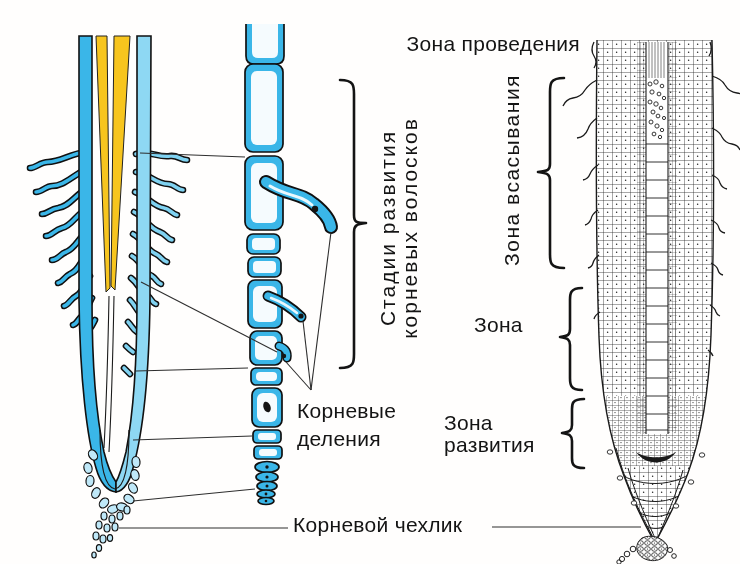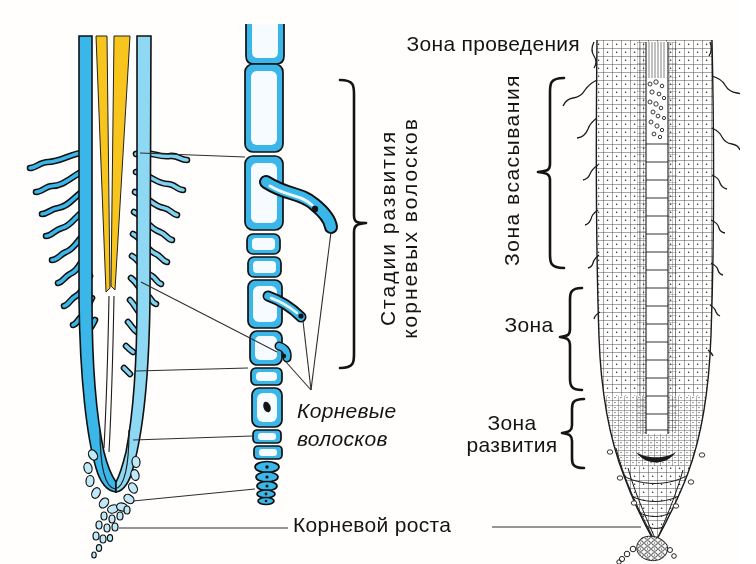--- a/index.html
+++ b/index.html
@@ -3,21 +3,21 @@
 <meta charset="utf-8">
 <style>
   html,body{margin:0;padding:0;background:#fff;}
   .stage{position:relative;width:740px;height:564px;background:#fffefd;overflow:hidden;
          font-family:"Liberation Sans",sans-serif;}
   .stage svg{position:absolute;left:0;top:0;}
   .label{position:absolute;font-size:21px;color:#141414;letter-spacing:.3px;
          line-height:22px;white-space:nowrap;}
   .label span{display:block;}
   .vert{transform:translate(-50%,-50%) rotate(-90deg);text-align:center;letter-spacing:2px;}
-  .ctr{text-align:center;}
+  .ctr{text-align:left;}
   .hb{stroke:#101010;stroke-width:6.6;fill:none;stroke-linecap:round;}
   .hf{stroke:#3ab6e8;stroke-width:3.6;fill:none;stroke-linecap:round;}
   .hf2{stroke:#7fd2f1;stroke-width:3.6;fill:none;stroke-linecap:round;}
   .cl{stroke:#2e2e2e;stroke-width:1.1;fill:none;}
   .br{stroke:#141414;stroke-width:2.6;fill:none;stroke-linecap:round;stroke-linejoin:round;}
   .ink{stroke:#1b1b1b;fill:none;}
   .lum{fill:#ffffff;opacity:.95;}
   .cell{fill:#3ab6e8;stroke:#111;stroke-width:1.7;}
   .cap{fill:#bfe8f8;stroke:#111;stroke-width:1.2;}
 </style>
@@ -320,20 +320,20 @@
 
 <div class="label ctr" style="left:474px;top:314px;width:110px;">
   <span>Зона</span>
 </div>
 
 <div class="label ctr" style="left:444px;top:412px;width:136px;">
   <span>Зона</span>
   <span>развития</span>
 </div>
 
-<div class="label" style="left:297px;top:397px;line-height:28px;font-style:italic;">
+<div class="label" style="left:297px;top:397px;line-height:28px;">
   <span>Корневые</span>
-  <span>волосков</span>
-</div>
-
-<div class="label" style="left:293px;top:514px;">Корневой роста</div>
+  <span>деления</span>
+</div>
+
+<div class="label" style="left:293px;top:514px;">Корневой чехлик</div>
 
 </div>
 
 </body></html>

